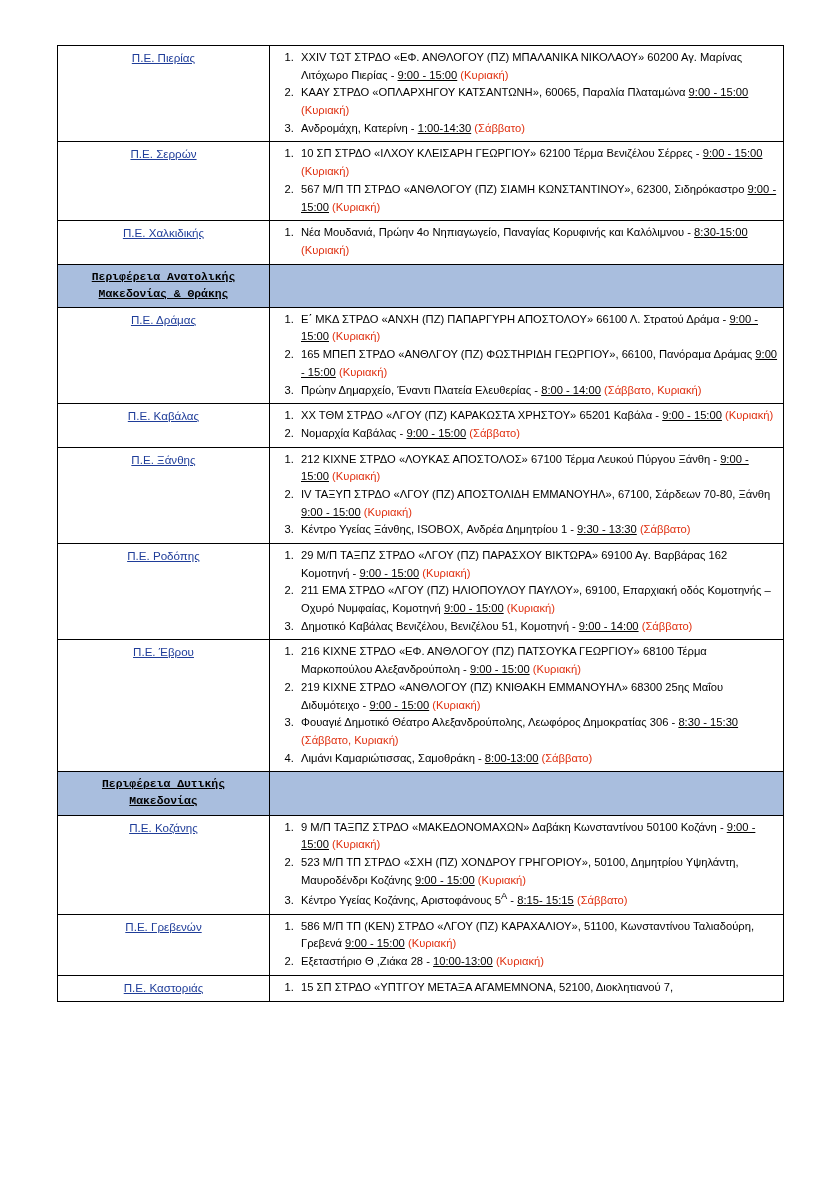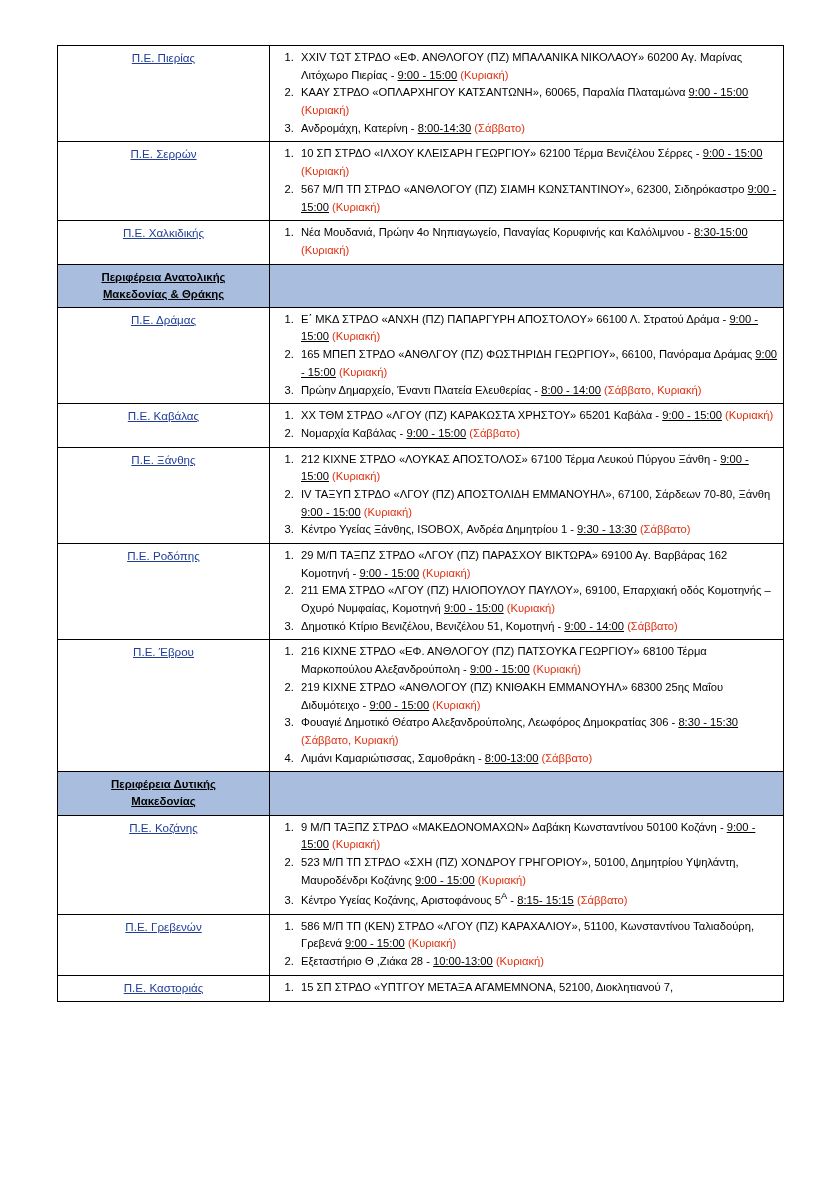--- a/index.html
+++ b/index.html
@@ -45,20 +45,21 @@
     color: #1f3d99;
     text-decoration: underline;
     font-size: 11.6px;
     white-space: nowrap;
   }
   tr.header-row td {
     background: #a9bede;
     font-weight: bold;
     padding-top: 4px;
     padding-bottom: 4px;
+    font-family: Liberation Mono, monospace;
   }
   tr.header-row td.region {
     text-align: center;
     vertical-align: middle;
   }
   tr.header-row td.region .hdr {
     color: #000000;
     text-decoration: underline;
     font-weight: bold;
     font-size: 11.4px;
@@ -91,21 +92,21 @@
       <col class="c-region">
       <col class="c-content">
     </colgroup>
     <tbody id="table-body">
         <tr>
           <td class="region"><span class="pe">Π.Ε. Πιερίας</span></td>
           <td class="content-cell">
             <ol class="items">
               <li><span>XXIV ΤΩΤ ΣΤΡΔΟ «ΕΦ. ΑΝΘΛΟΓΟΥ (ΠΖ) ΜΠΑΛΑΝΙΚΑ ΝΙΚΟΛΑΟΥ» 60200 Αγ. Μαρίνας Λιτόχωρο Πιερίας - </span><span class="u">9:00 - 15:00</span><span> </span><span class="red">(Κυριακή)</span></li>
               <li><span>ΚΑΑΥ ΣΤΡΔΟ «ΟΠΛΑΡΧΗΓΟΥ ΚΑΤΣΑΝΤΩΝΗ», 60065, Παραλία Πλαταμώνα </span><span class="u">9:00 - 15:00</span><span> </span><span class="red">(Κυριακή)</span></li>
-              <li><span>Ανδρομάχη, Κατερίνη - </span><span class="u">8:00-14:30</span><span> </span><span class="red">(Σάββατο)</span></li>
+              <li><span>Ανδρομάχη, Κατερίνη - </span><span class="u">1:00-14:30</span><span> </span><span class="red">(Σάββατο)</span></li>
             </ol>
           </td>
         </tr>
         <tr>
           <td class="region"><span class="pe">Π.Ε. Σερρών</span></td>
           <td class="content-cell">
             <ol class="items">
               <li><span>10 ΣΠ ΣΤΡΔΟ «ΙΛΧΟΥ ΚΛΕΙΣΑΡΗ ΓΕΩΡΓΙΟΥ» 62100 Τέρμα Βενιζέλου Σέρρες - </span><span class="u">9:00 - 15:00</span><span> </span><span class="red">(Κυριακή)</span></li>
               <li><span>567 Μ/Π ΤΠ ΣΤΡΔΟ «ΑΝΘΛΟΓΟΥ (ΠΖ) ΣΙΑΜΗ ΚΩΝΣΤΑΝΤΙΝΟΥ», 62300, Σιδηρόκαστρο </span><span class="u">9:00 - 15:00</span><span> </span><span class="red">(Κυριακή)</span></li>
             </ol>
@@ -154,21 +155,21 @@
               <li><span>Κέντρο Υγείας Ξάνθης, ISOBOX, Ανδρέα Δημητρίου 1 - </span><span class="u">9:30 - 13:30</span><span> </span><span class="red">(Σάββατο)</span></li>
             </ol>
           </td>
         </tr>
         <tr>
           <td class="region"><span class="pe">Π.Ε. Ροδόπης</span></td>
           <td class="content-cell">
             <ol class="items">
               <li><span>29 Μ/Π ΤΑΞΠΖ ΣΤΡΔΟ «ΛΓΟΥ (ΠΖ) ΠΑΡΑΣΧΟΥ ΒΙΚΤΩΡΑ» 69100 Αγ. Βαρβάρας 162 Κομοτηνή - </span><span class="u">9:00 - 15:00</span><span> </span><span class="red">(Κυριακή)</span></li>
               <li><span>211 ΕΜΑ ΣΤΡΔΟ «ΛΓΟΥ (ΠΖ) ΗΛΙΟΠΟΥΛΟΥ ΠΑΥΛΟΥ», 69100, Επαρχιακή οδός Κομοτηνής – Οχυρό Νυμφαίας, Κομοτηνή </span><span class="u">9:00 - 15:00</span><span> </span><span class="red">(Κυριακή)</span></li>
-              <li><span>Δημοτικό Κτίριο Βενιζέλου, Βενιζέλου 51, Κομοτηνή - </span><span class="u">9:00 - 14:00</span><span> </span><span class="red">(Σάββατο)</span></li>
+              <li><span>Δημοτικό Καβάλας Βενιζέλου, Βενιζέλου 51, Κομοτηνή - </span><span class="u">9:00 - 14:00</span><span> </span><span class="red">(Σάββατο)</span></li>
             </ol>
           </td>
         </tr>
         <tr>
           <td class="region"><span class="pe">Π.Ε. Έβρου</span></td>
           <td class="content-cell">
             <ol class="items">
               <li><span>216 ΚΙΧΝΕ ΣΤΡΔΟ «ΕΦ. ΑΝΘΛΟΓΟΥ (ΠΖ) ΠΑΤΣΟΥΚΑ ΓΕΩΡΓΙΟΥ» 68100 Τέρμα Μαρκοπούλου Αλεξανδρούπολη - </span><span class="u">9:00 - 15:00</span><span> </span><span class="red">(Κυριακή)</span></li>
               <li><span>219 ΚΙΧΝΕ ΣΤΡΔΟ «ΑΝΘΛΟΓΟΥ (ΠΖ) ΚΝΙΘΑΚΗ ΕΜΜΑΝΟΥΗΛ» 68300 25ης Μαΐου Διδυμότειχο - </span><span class="u">9:00 - 15:00</span><span> </span><span class="red">(Κυριακή)</span></li>
               <li><span>Φουαγιέ Δημοτικό Θέατρο Αλεξανδρούπολης, Λεωφόρος Δημοκρατίας 306 - </span><span class="u">8:30 - 15:30</span><span> </span><span class="red">(Σάββατο, Κυριακή)</span></li>

